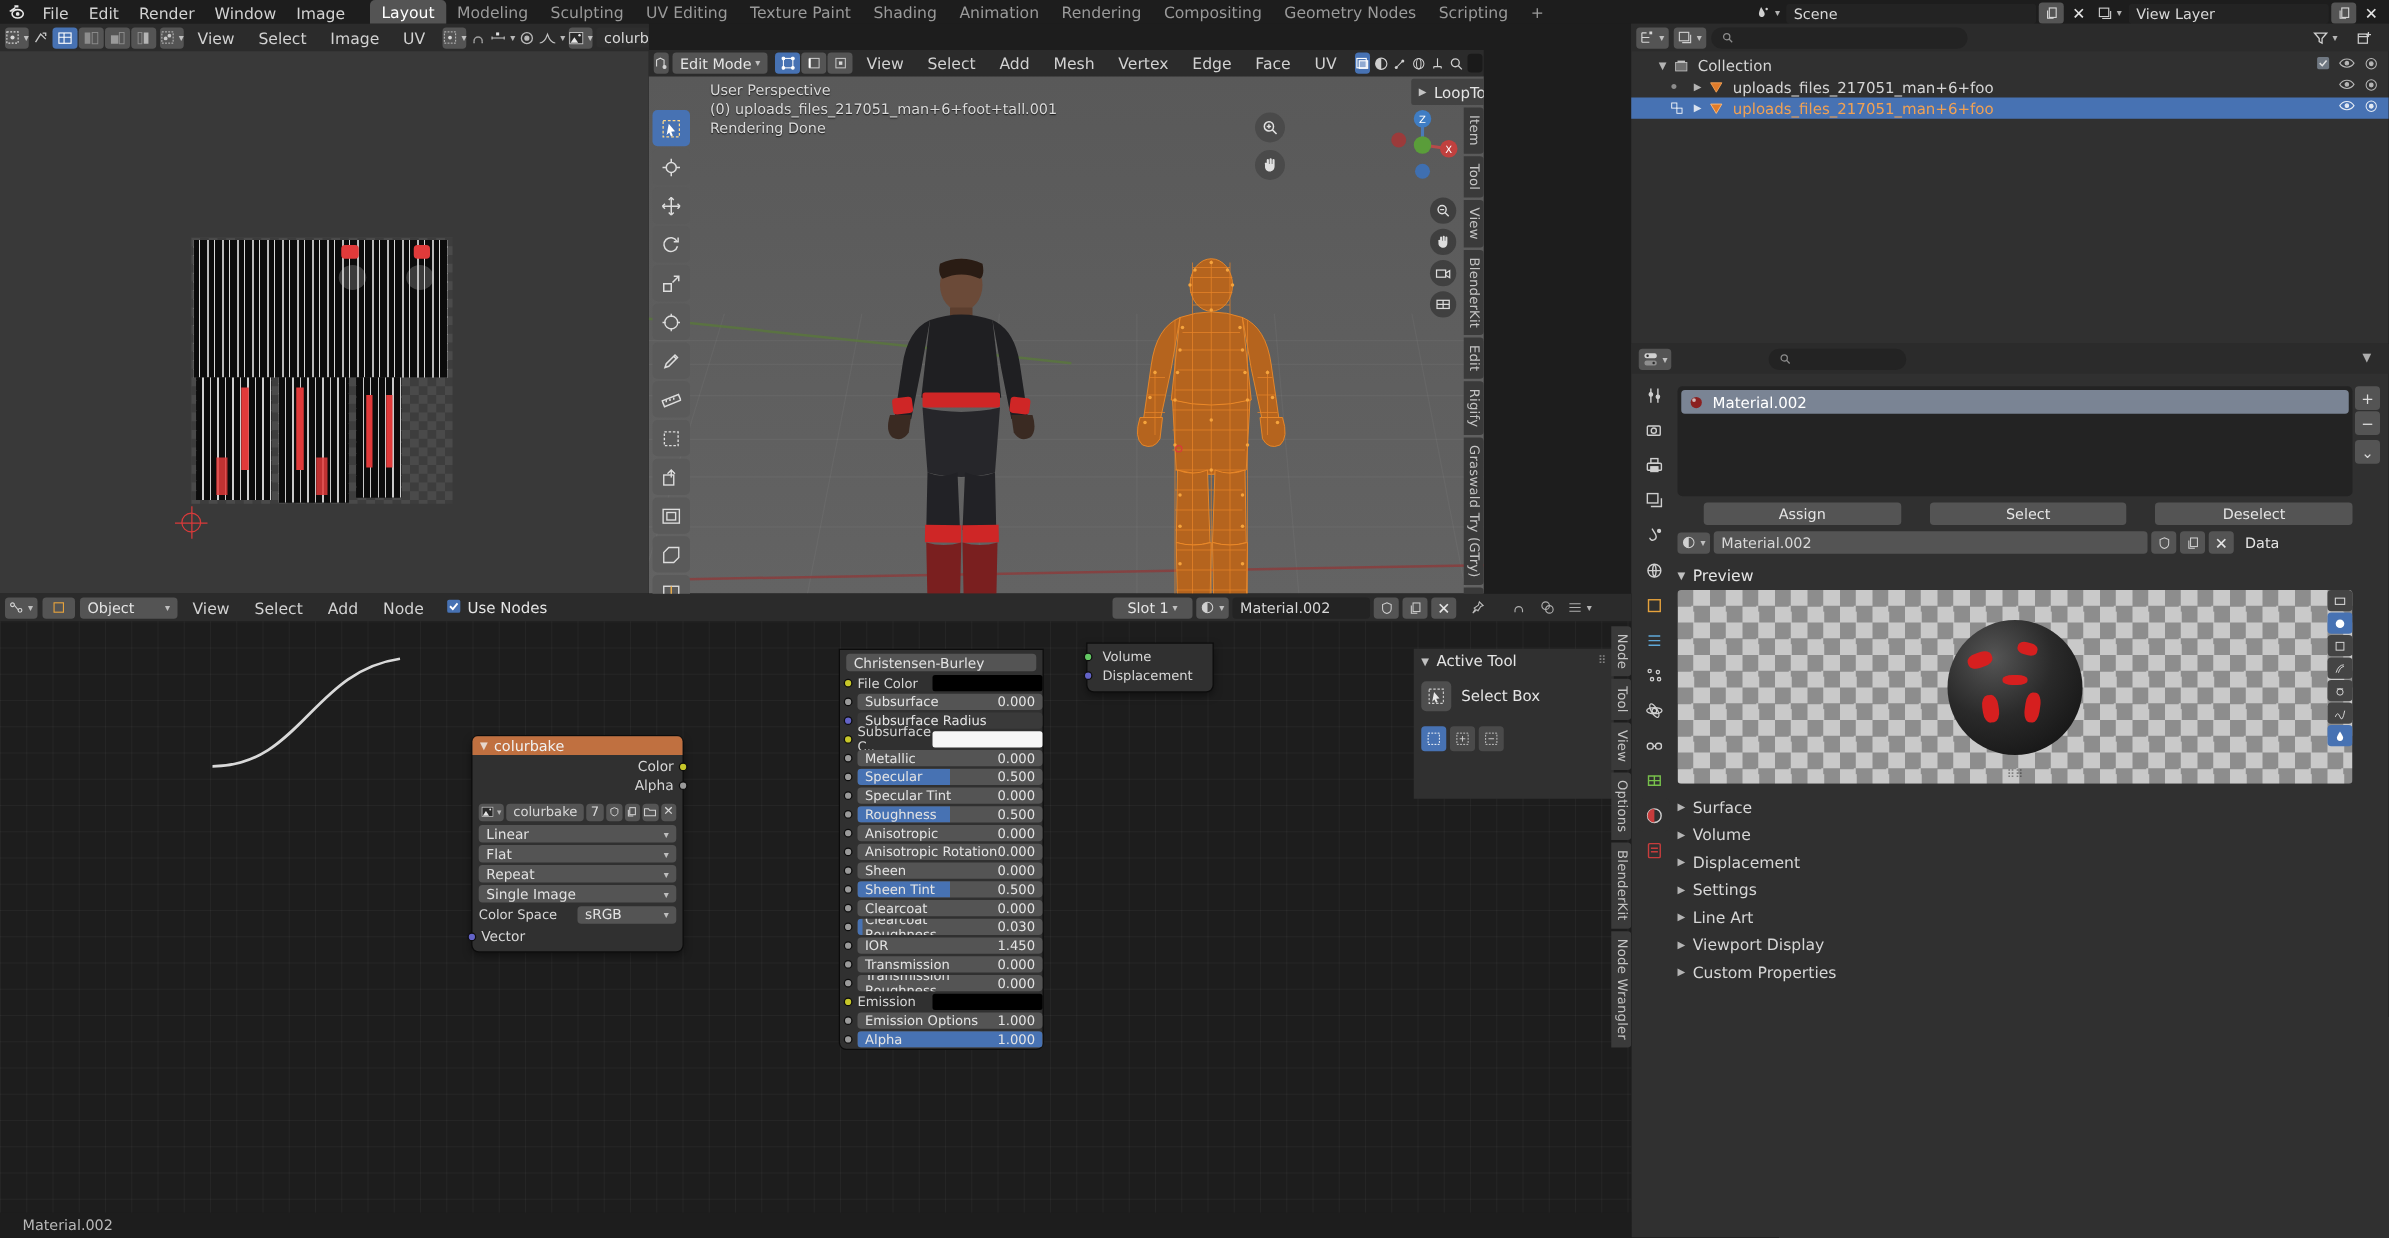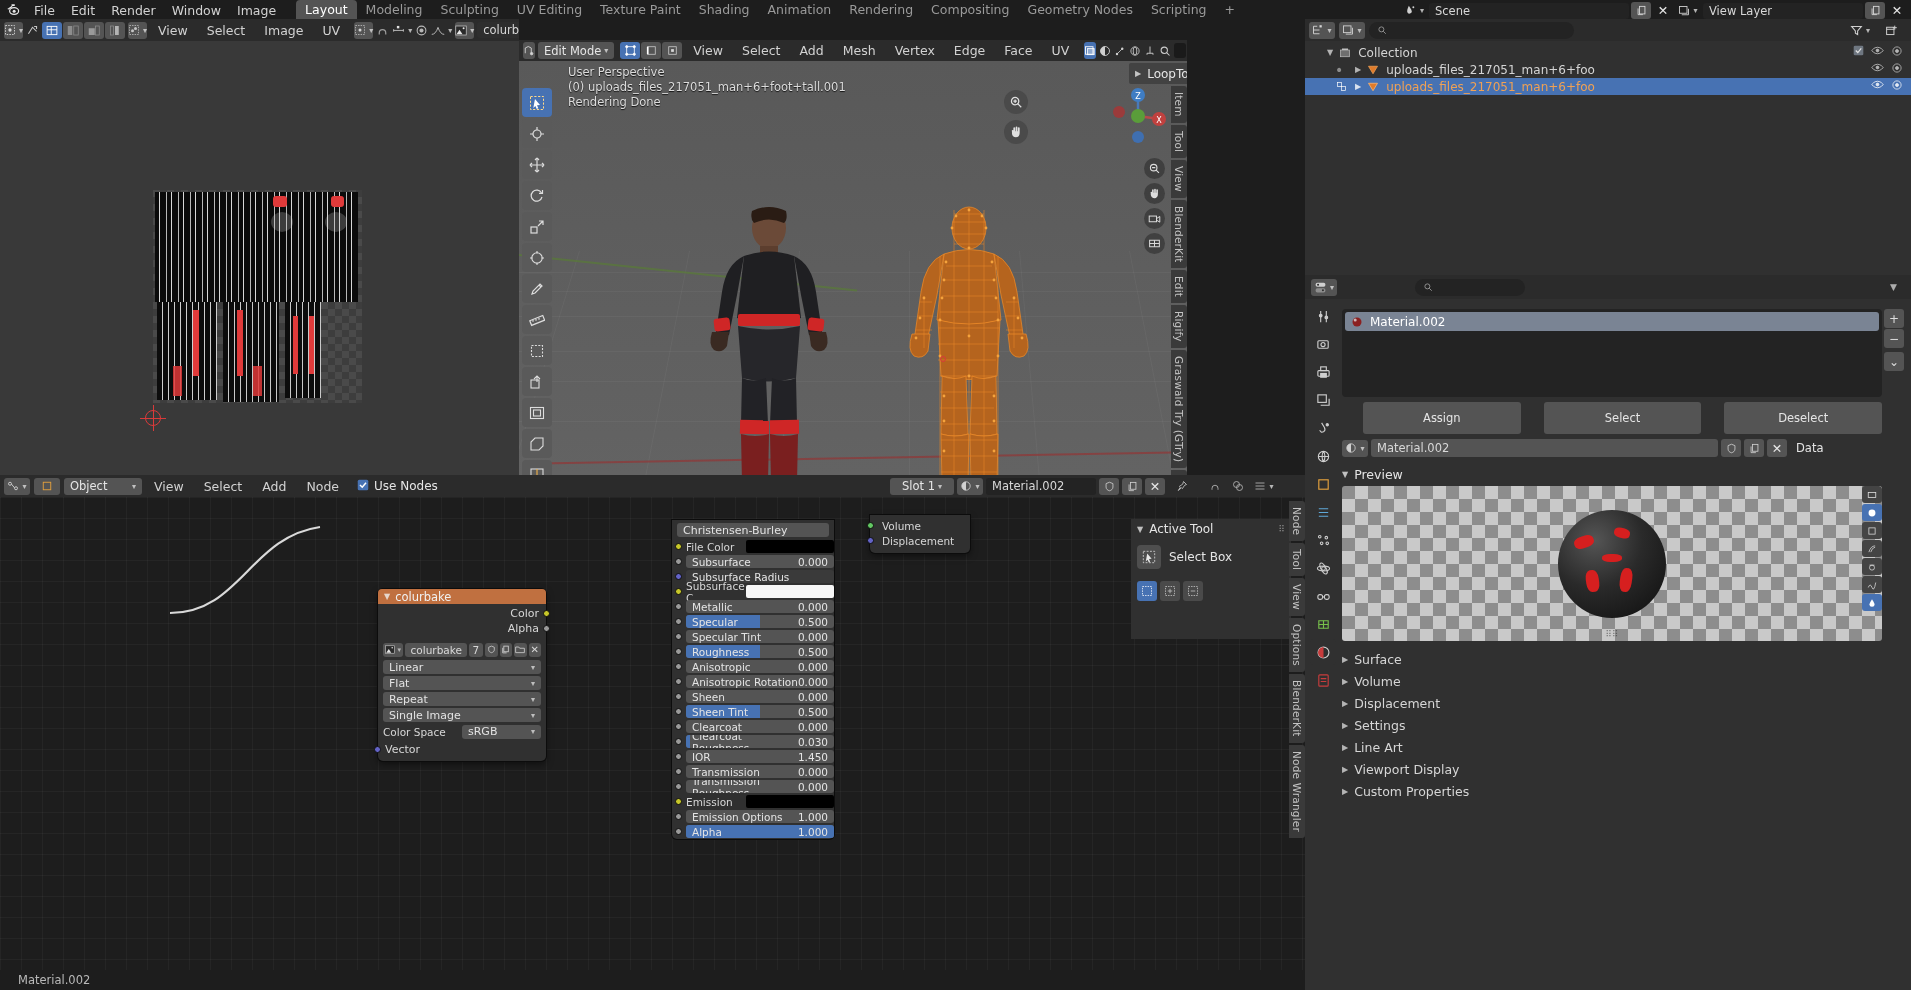--- a/index.html
+++ b/index.html
@@ -98,21 +98,21 @@
   .ptab.active{background:#303030;}
   #prop-body{position:absolute;left:31px;top:26px;width:575px;height:689px;padding:4px 6px;}
   #breadcrumb{display:flex;align-items:center;gap:6px;height:22px;font-size:12px;color:#cfcfcf;}
   #matlist{margin-top:4px;background:#232323;border-radius:4px;height:88px;padding:3px;position:relative;}
   .matrow{height:19px;border-radius:3px;display:flex;align-items:center;gap:7px;padding:0 6px;
           background:#7a8494;color:#fff;font-size:12px;}
   #matlist-side{position:absolute;right:-22px;top:0;width:20px;display:flex;flex-direction:column;gap:1px;}
   .mini{width:20px;height:19px;background:#545454;border-radius:3px;
         display:flex;align-items:center;justify-content:center;font-size:12px;color:#ddd;}
   #asd-row{display:flex;gap:2px;margin-top:5px;}
-  #asd-row .btn{flex:1;height:32px;margin-left:21px;}
+  #asd-row .btn{flex:1;height:18px;margin-left:21px;}
   #slotrow{display:flex;align-items:center;gap:3px;margin-top:5px;}
   #preview-hdr{display:flex;align-items:center;gap:6px;height:20px;margin-top:7px;font-size:12.5px;}
   #preview{margin-top:2px;height:155px;border-radius:3px;position:relative;overflow:hidden;
            background:repeating-conic-gradient(#c9c9c9 0% 25%, #8d8d8d 0% 50%) 0 0/26px 26px;}
   #preview-sphere{position:absolute;left:50%;top:50%;transform:translate(-50%,-50%);
            width:108px;height:108px;border-radius:50%;
            background:radial-gradient(circle at 34% 28%, #555 0%, #2a2a2a 45%, #0d0d0d 100%);}
   .pv-red{position:absolute;background:#d61f1f;border-radius:40%;}
   #preview-side{position:absolute;right:0;top:0;width:20px;display:flex;flex-direction:column;gap:1px;}
   .acc{height:20px;display:flex;align-items:center;gap:6px;font-size:12.5px;color:#d6d6d6;margin-top:2px;}

